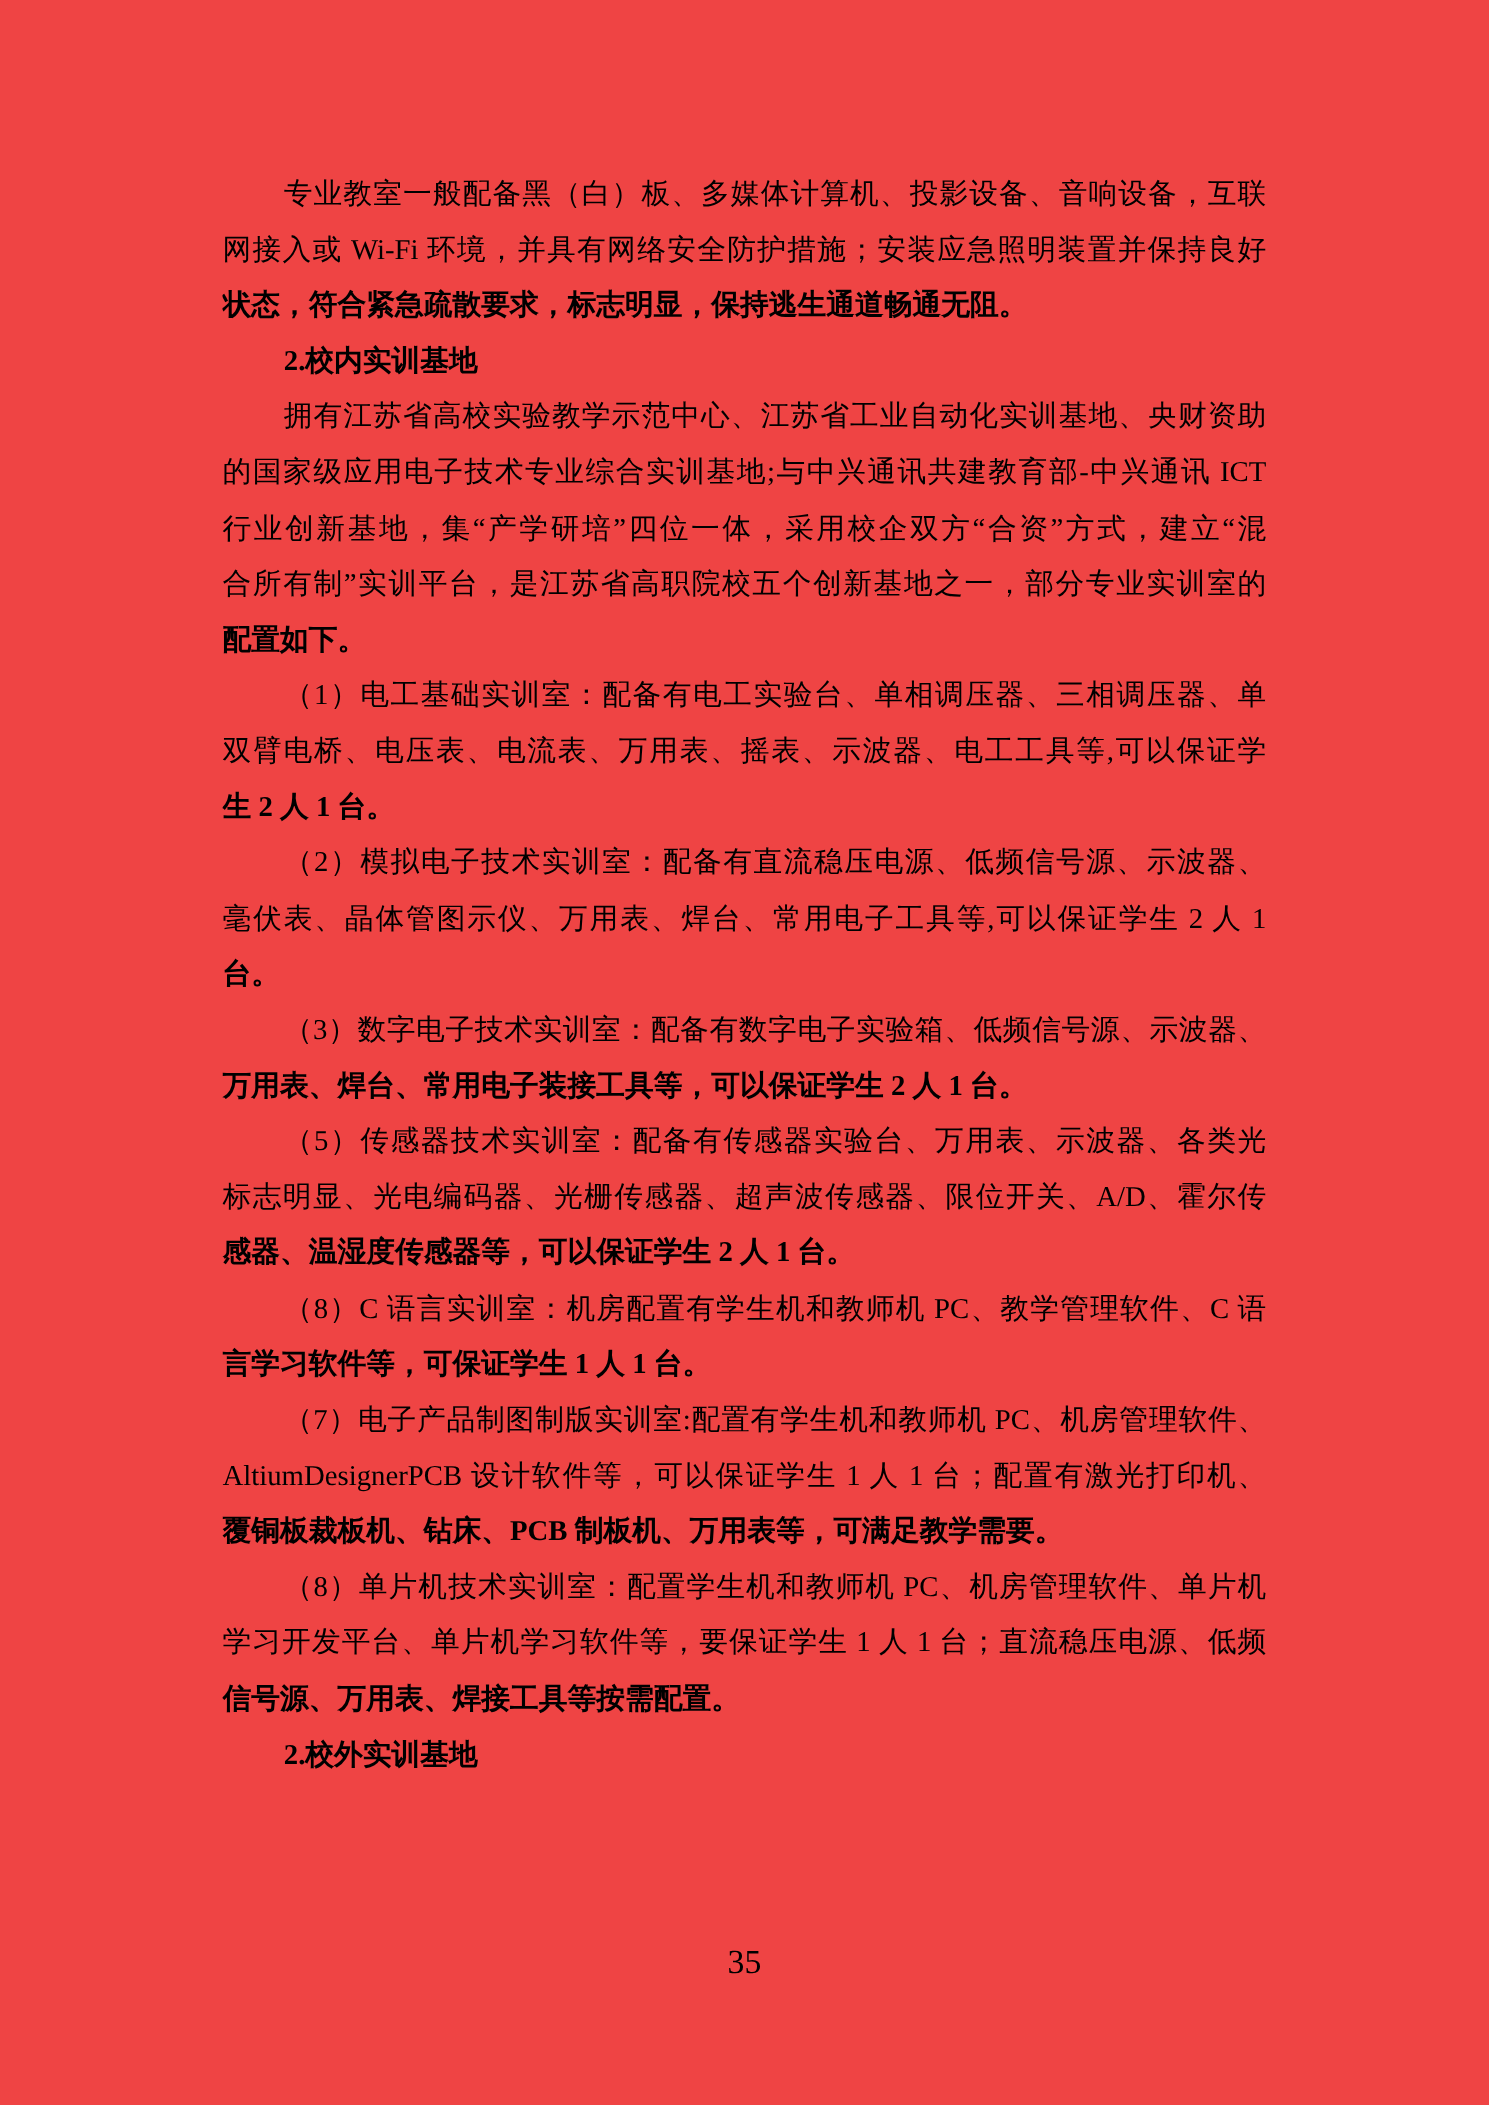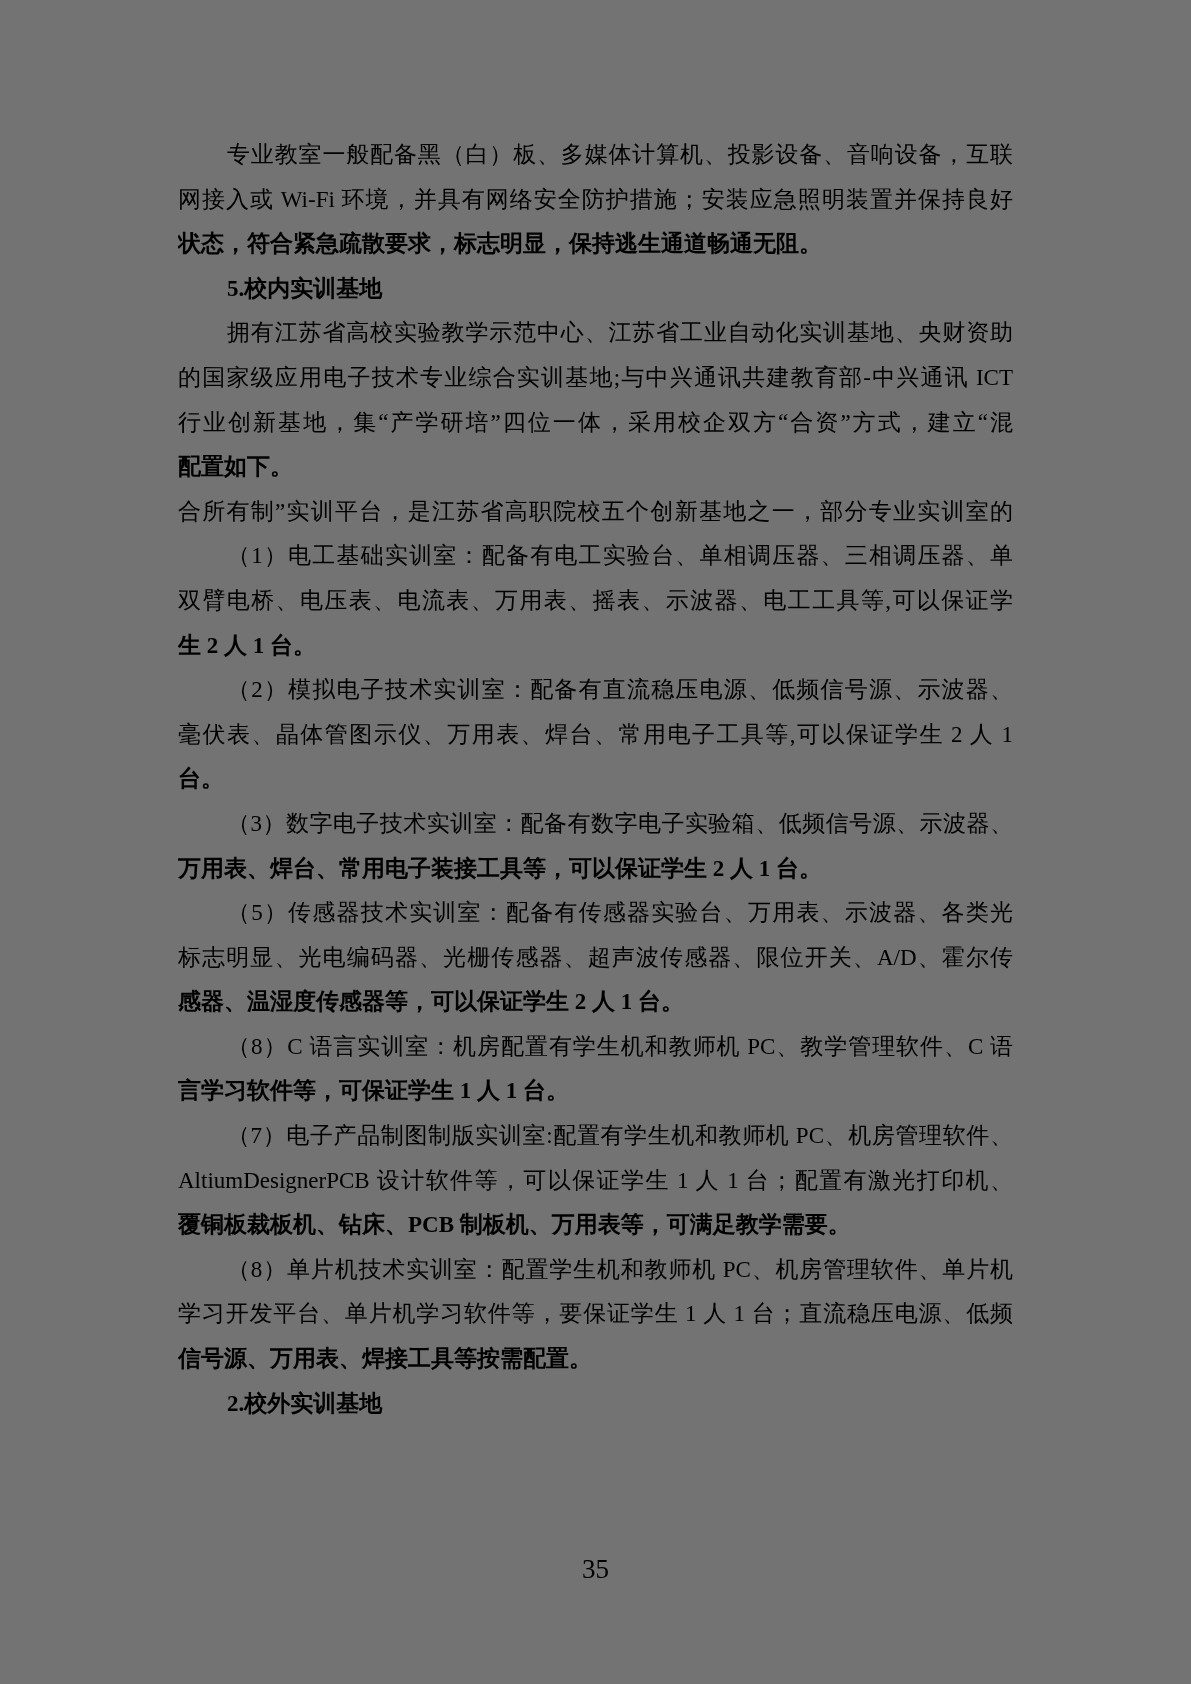--- a/index.html
+++ b/index.html
@@ -4,21 +4,21 @@
 <style>
   html, body {
     margin: 0;
     padding: 0;
     background: #ffffff;
   }
   .page {
     position: relative;
     width: 1191px;
     height: 1684px;
-    background: #737373;
+    background: #ef4444;
     color: #000000;
     font-family: "Liberation Serif", "DejaVu Serif", serif;
     overflow: hidden;
   }
   .textblock {
     position: absolute;
     left: 178px;
     top: 133px;
     width: 835px;
   }
@@ -58,29 +58,29 @@
 <div class="page">
   <div class="textblock">
 
     <div class="para">
       <div class="line first">专业教室一般配备黑（白）板、多媒体计算机、投影设备、音响设备，互联</div>
       <div class="line">网接入或 Wi-Fi 环境，并具有网络安全防护措施；安装应急照明装置并保持良好</div>
       <div class="line pend">状态，符合紧急疏散要求，标志明显，保持逃生通道畅通无阻。</div>
     </div>
 
     <div class="para">
-      <div class="line first pend">5.校内实训基地</div>
+      <div class="line first pend">2.校内实训基地</div>
     </div>
 
     <div class="para">
       <div class="line first">拥有江苏省高校实验教学示范中心、江苏省工业自动化实训基地、央财资助</div>
       <div class="line">的国家级应用电子技术专业综合实训基地;与中兴通讯共建教育部-中兴通讯 ICT</div>
       <div class="line">行业创新基地，集“产学研培”四位一体，采用校企双方“合资”方式，建立“混</div>
+      <div class="line">合所有制”实训平台，是江苏省高职院校五个创新基地之一，部分专业实训室的</div>
       <div class="line pend">配置如下。</div>
-      <div class="line">合所有制”实训平台，是江苏省高职院校五个创新基地之一，部分专业实训室的</div>
     </div>
 
     <div class="para">
       <div class="line first">（1）电工基础实训室：配备有电工实验台、单相调压器、三相调压器、单</div>
       <div class="line">双臂电桥、电压表、电流表、万用表、摇表、示波器、电工工具等,可以保证学</div>
       <div class="line pend">生 2 人 1 台。</div>
     </div>
 
     <div class="para">
       <div class="line first">（2）模拟电子技术实训室：配备有直流稳压电源、低频信号源、示波器、</div>

